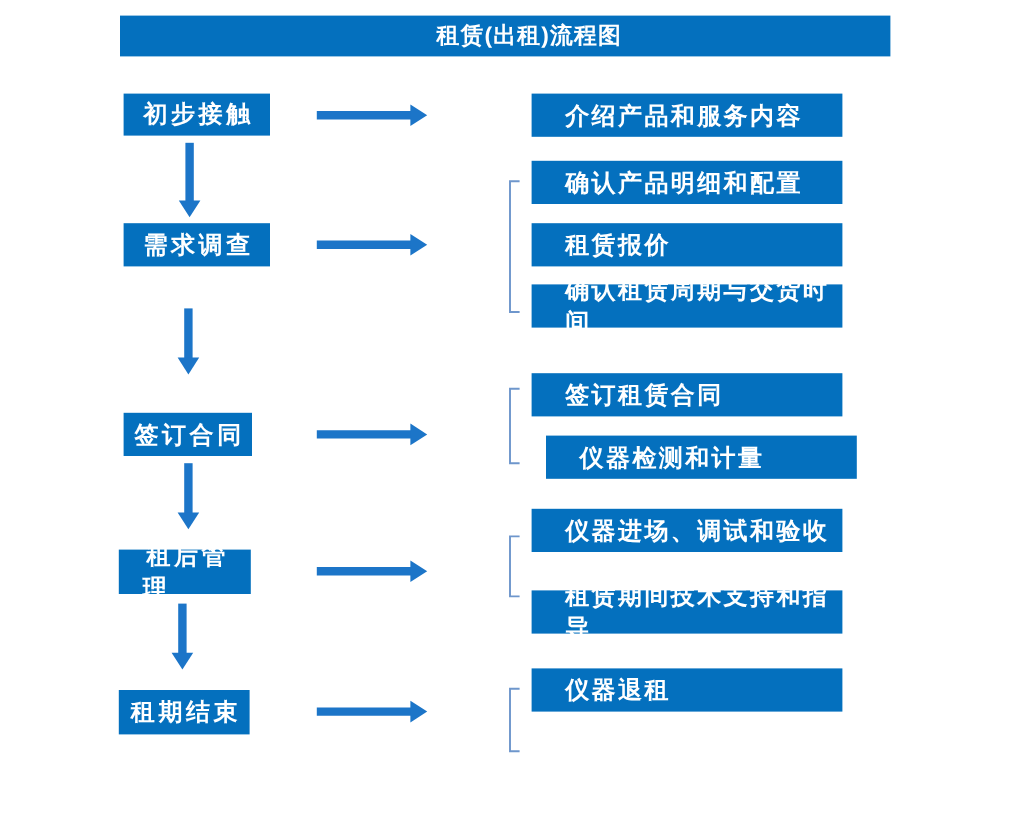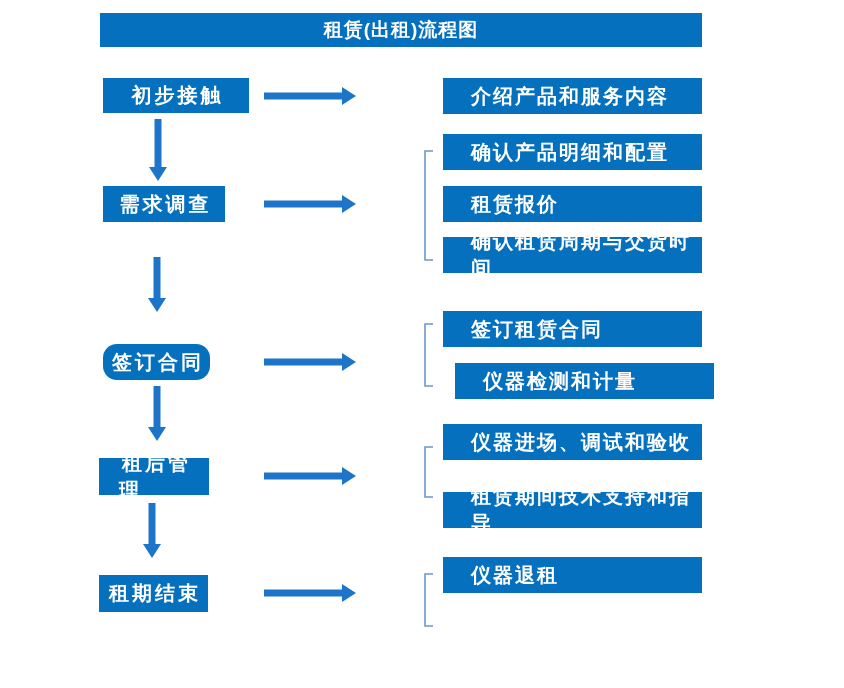--- a/index.html
+++ b/index.html
@@ -15,21 +15,21 @@
     font-family: "Liberation Sans", sans-serif;
     overflow: hidden;
   }
   .title-bar {
     position: absolute;
     left: 100px; top: 13px;
     width: 602px; height: 34px;
     background: var(--box-fill, #0470BE);
     color: var(--box-text, #ffffff);
     display: flex; align-items: center; justify-content: center;
-    font-size: 19px; font-weight: bold; letter-spacing: 1px;
+    font-size: 19px; font-weight: bold; letter-spacing: 1px; padding-left: 40px;
   }
   .box {
     position: absolute;
     background: var(--box-fill, #0470BE);
     color: var(--box-text, #ffffff);
     font-weight: bold;
     display: flex; align-items: center;
     box-sizing: border-box;
   }
   .step {
@@ -65,23 +65,23 @@
 </style>
 </head>
 <body>
 
 <div class="canvas">
 
   <div class="title-bar">
     <span>租赁(出租)流程图</span>
   </div>
 
-  <div class="box step" style="left:103px; top:78px;  width:146px; height:35px;">初步接触</div>
+  <div class="box step" style="left:103px; top:78px;  width:122px; height:35px;">初步接触</div>
   <div class="box step" style="left:103px; top:186px; width:122px; height:36px;">需求调查</div>
-  <div class="box step" style="left:103px; top:344px; width:107px; height:36px;border-radius:14px;">签订合同</div>
+  <div class="box step" style="left:103px; top:344px; width:107px; height:36px;">签订合同</div>
   <div class="box step" style="left:99px;  top:458px; width:110px; height:37px;padding-left:20px;">租后管理</div>
   <div class="box step" style="left:99px;  top:575px; width:109px; height:37px;">租期结束</div>
 
   <div class="box detail" style="top:78px;">介绍产品和服务内容</div>
 
   <div class="box detail" style="top:134px;">确认产品明细和配置</div>
   <div class="box detail" style="top:186px;">租赁报价</div>
   <div class="box detail" style="top:237px;">确认租赁周期与交货时间</div>
 
   <div class="box detail" style="top:311px;">签订租赁合同</div>

